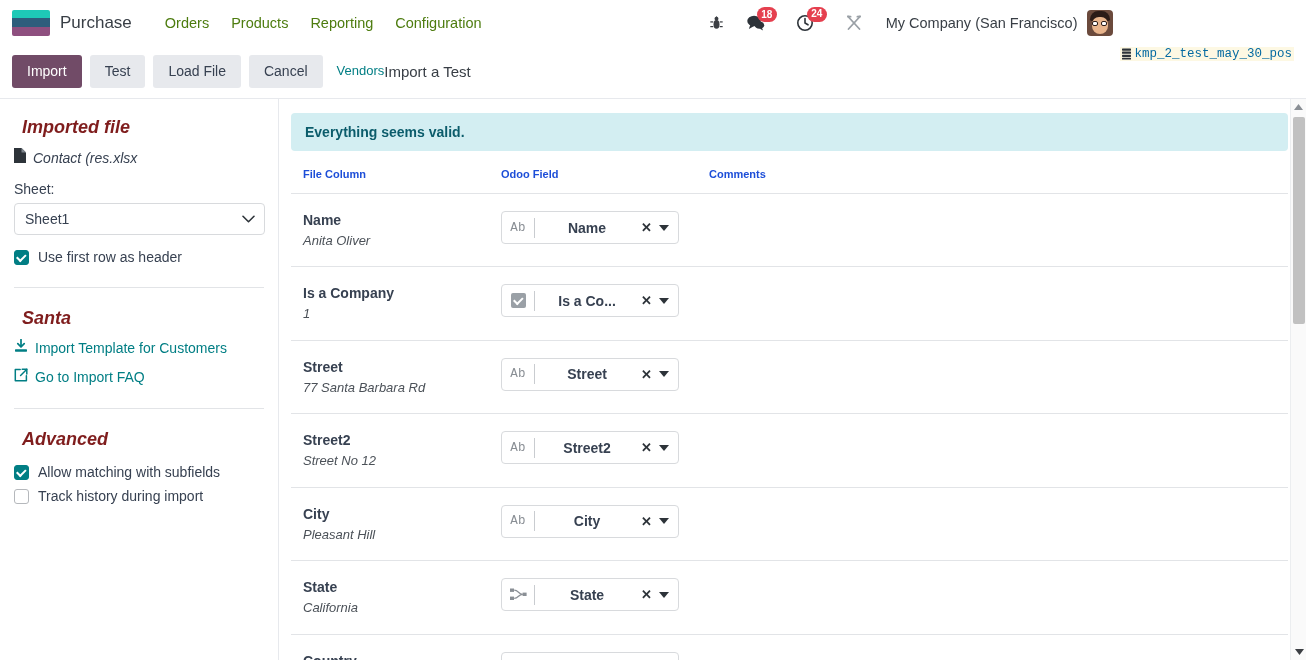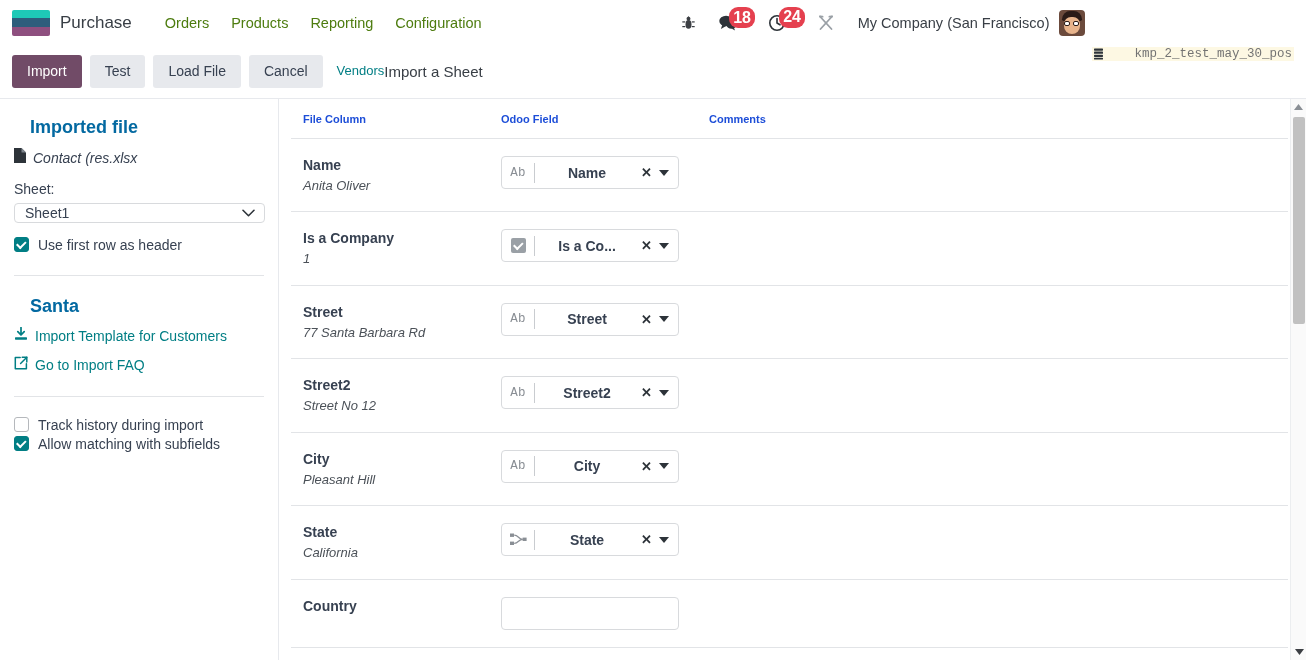--- a/index.html
+++ b/index.html
@@ -50,21 +50,21 @@
     margin: 0 9px;
     color: #3c3f44;
     display: flex; align-items: center; justify-content: center;
     cursor: pointer;
   }
   .badge {
     position: absolute;
     top: -7px; left: 11px;
     background: #e5404f;
     color: #fff;
-    font-size: 16px;
+    font-size: 10px;
     line-height: 1;
     font-weight: bold;
     padding: 2.5px 4.5px 2.5px 4.5px;
     border-radius: 9px;
     min-width: 17px;
     text-align: center;
   }
   .company-name {
     font-size: 14.5px;
     color: #383e45;
@@ -89,23 +89,22 @@
   .avatar .hair { position:absolute; left:3px; top:1px; width:20px; height:10px; background:#2b1b17; border-radius:9px 9px 2px 2px;}
   .avatar .face { position:absolute; left:5px; top:7px; width:16px; height:17px; background:#e8b48c; border-radius:7px 7px 8px 8px;}
   .avatar .lensL { position:absolute; left:5px; top:11px; width:6px; height:5px; border:1.5px solid #2b1b17; border-radius:2px; background:#fff;}
   .avatar .lensR { position:absolute; left:14px; top:11px; width:6px; height:5px; border:1.5px solid #2b1b17; border-radius:2px; background:#fff;}
   .user-meta { display: flex; flex-direction: column; line-height: 1.15; gap: 48px; }
   .user-name { font-size: 12.5px; color: #383e45; white-space: nowrap;}
   .db-row { display: flex; align-items: center; background: #fdf8e3; padding: 0 2px; }
   .db-name {
     font-family: "Liberation Mono", monospace;
     font-size: 12.5px;
-    color: #737373;
+    color: #0369a1;
     white-space: nowrap;
-    margin-left: 28px;
   }
   .db-icon { margin-right: 3px; display: flex; }
 
   
   .control-panel {
     height: 53px;
     display: flex;
     align-items: center;
     padding: 0 12px;
     background: #ffffff;
@@ -142,51 +141,52 @@
     width: 279px;
     flex: none;
     border-right: 1px solid #e7e9ed;
     padding: 18px 14px 0 14px;
     background: #ffffff;
     overflow: hidden;
   }
   .side-title {
     font-size: 18px;
     font-weight: bold;
-    color: #0369a1;
-    margin: 0 0 10px 16px;
+    color: #7f1d1d;
+    margin: 0 0 10px 8px;
+    font-style: italic;
   }
   .file-row { display: flex; align-items: center; margin-bottom: 14px; }
   .file-name {
     font-size: 14px;
     font-style: italic;
     color: #374151;
     margin-left: 7px;
     white-space: nowrap;
   }
   .field-label { font-size: 14px; color: #374151; margin-bottom: 6px; }
   .select-box {
     position: relative;
     width: 251px;
-    height: 20px;
+    height: 32px;
     border: 1px solid #d8dadd;
     border-radius: 4px;
     background: #fff;
     display: flex; align-items: center;
     padding: 0 10px;
     font-size: 14px;
     color: #374151;
     cursor: pointer;
   }
   .select-caret {
     position: absolute; right: 9px; top: 50%;
     transform: translateY(-50%);
     display: flex;
   }
-  .check-row { display: flex; align-items: flex-start; margin-top: 14px; }
+  .check-row { display: flex; align-items: flex-end; margin-top: 14px; }
   .check-row + .check-row { margin-top: 3px; }
   .cbox {
     width: 15px; height: 15px;
     border-radius: 3px;
     flex: none;
     display: flex; align-items: center; justify-content: center;
     cursor: pointer;
   }
   .cbox.on { background: #017e84; border: 1px solid #017e84; }
   .cbox.off { background: #fff; border: 1px solid #b5b8bc; }
@@ -407,21 +407,21 @@
   </div>
 </div>
 
 <div class="control-panel">
   <button class="btn btn-primary">Import</button>
   <button class="btn btn-secondary">Test</button>
   <button class="btn btn-secondary">Load File</button>
   <button class="btn btn-secondary">Cancel</button>
   <div class="breadcrumb">
     <span class="bc-parent">Vendors</span>
-    <span class="bc-current">Import a Sheet</span>
+    <span class="bc-current">Import a Test</span>
   </div>
 </div>
 
 <div class="page">
 
   <div class="sidebar">
 
     <div class="side-title">Imported file</div>
 
     <div class="file-row">
@@ -469,35 +469,37 @@
           <path d="M6.2 1.6 H1.3 V12.7 H12.4 V7.8"></path>
           <path d="M8.2 1.3 H12.8 V5.9"></path>
           <path d="M12.8 1.3 L6.6 7.5"></path>
         </svg>
       </span>
       <span class="link-text">Go to Import FAQ</span>
     </div>
 
     <div class="hr"></div>
 
+    <div class="side-title">Advanced</div>
+
+    <div class="check-row">
+      <span class="cbox on"></span>
+      <span class="check-label">Allow matching with subfields</span>
+    </div>
 
     <div class="check-row" style="margin-top:8px;">
       <span class="cbox off"></span>
       <span class="check-label">Track history during import</span>
     </div>
-
-    <div class="check-row">
-      <span class="cbox on"></span>
-      <span class="check-label">Allow matching with subfields</span>
-    </div>
   </div>
 
   <div class="main">
     <div class="main-inner">
 
+      <div class="alert">Everything seems valid.</div>
 
       <table class="map">
         <thead>
           <tr>
             <th class="col-file">File Column</th>
             <th class="col-field">Odoo Field</th>
             <th class="col-comments">Comments</th>
           </tr>
         </thead>
         <tbody>

